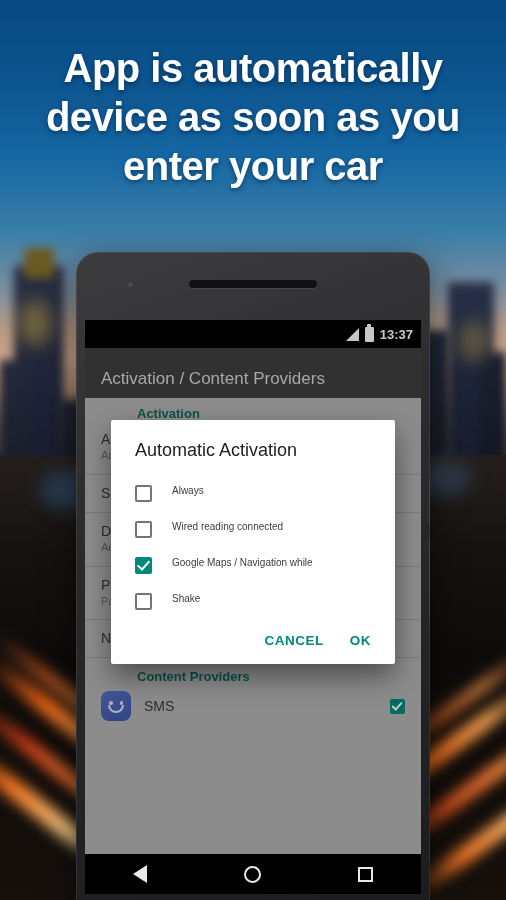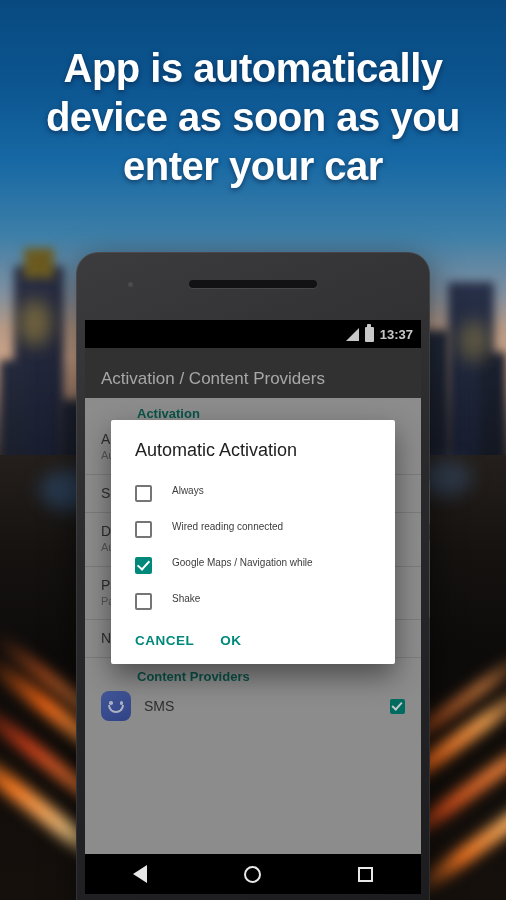--- a/index.html
+++ b/index.html
@@ -197,21 +197,21 @@
   .cb { width:17px; height:17px; flex:none; margin-top:1px; position:relative; }
   .cb.off { border:2px solid #757575; border-radius:2px; background:#fff; }
   .cb.on  { background:#00897b; border-radius:2px; }
   .cb.on:after {
     content:""; position:absolute; left:5px; top:1px;
     width:5px; height:10px; border:solid #fff; border-width:0 2.4px 2.4px 0;
     transform:rotate(42deg);
   }
   .opt-label { font-size:10px; color:#3c3c3c; line-height:1.3; }
   #dlg-actions {
-    display:flex; justify-content:flex-start; gap:26px;
+    display:flex; justify-content:flex-end; gap:26px;
     padding:14px 24px 10px;
   }
   .dlg-btn {
     background:none; border:none; cursor:pointer;
     color:#00897b; font-size:13.5px; font-weight:bold;
     letter-spacing:.5px;
     font-family:"Liberation Sans", sans-serif;
   }
 
   

